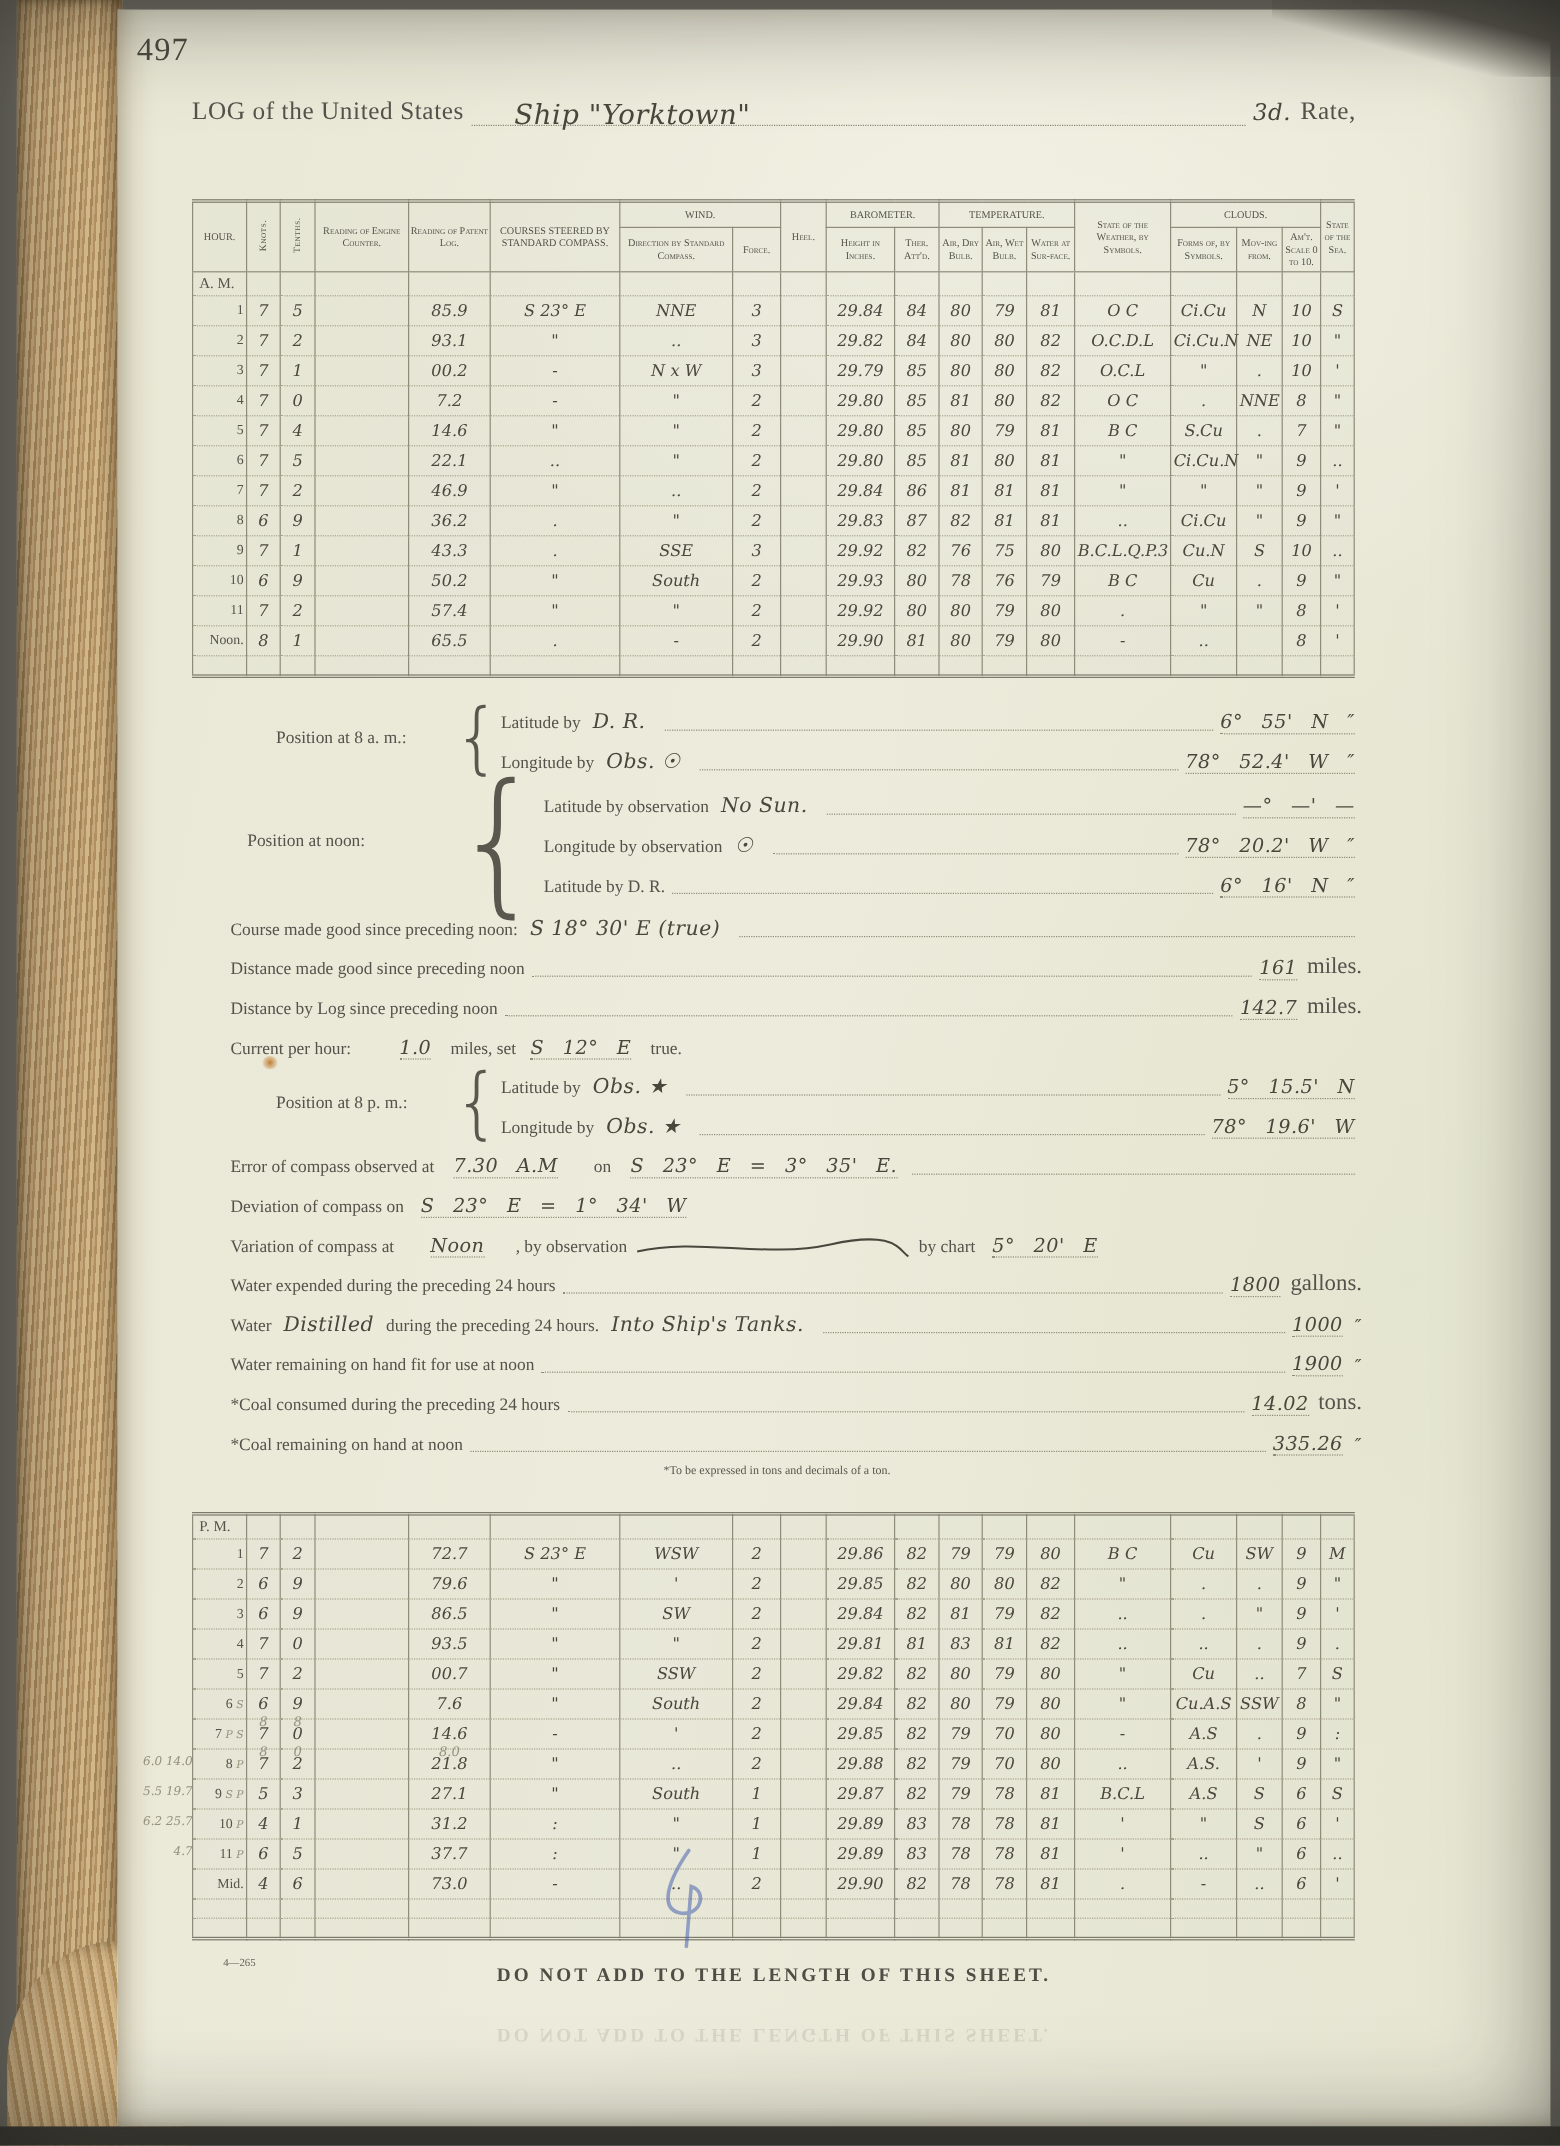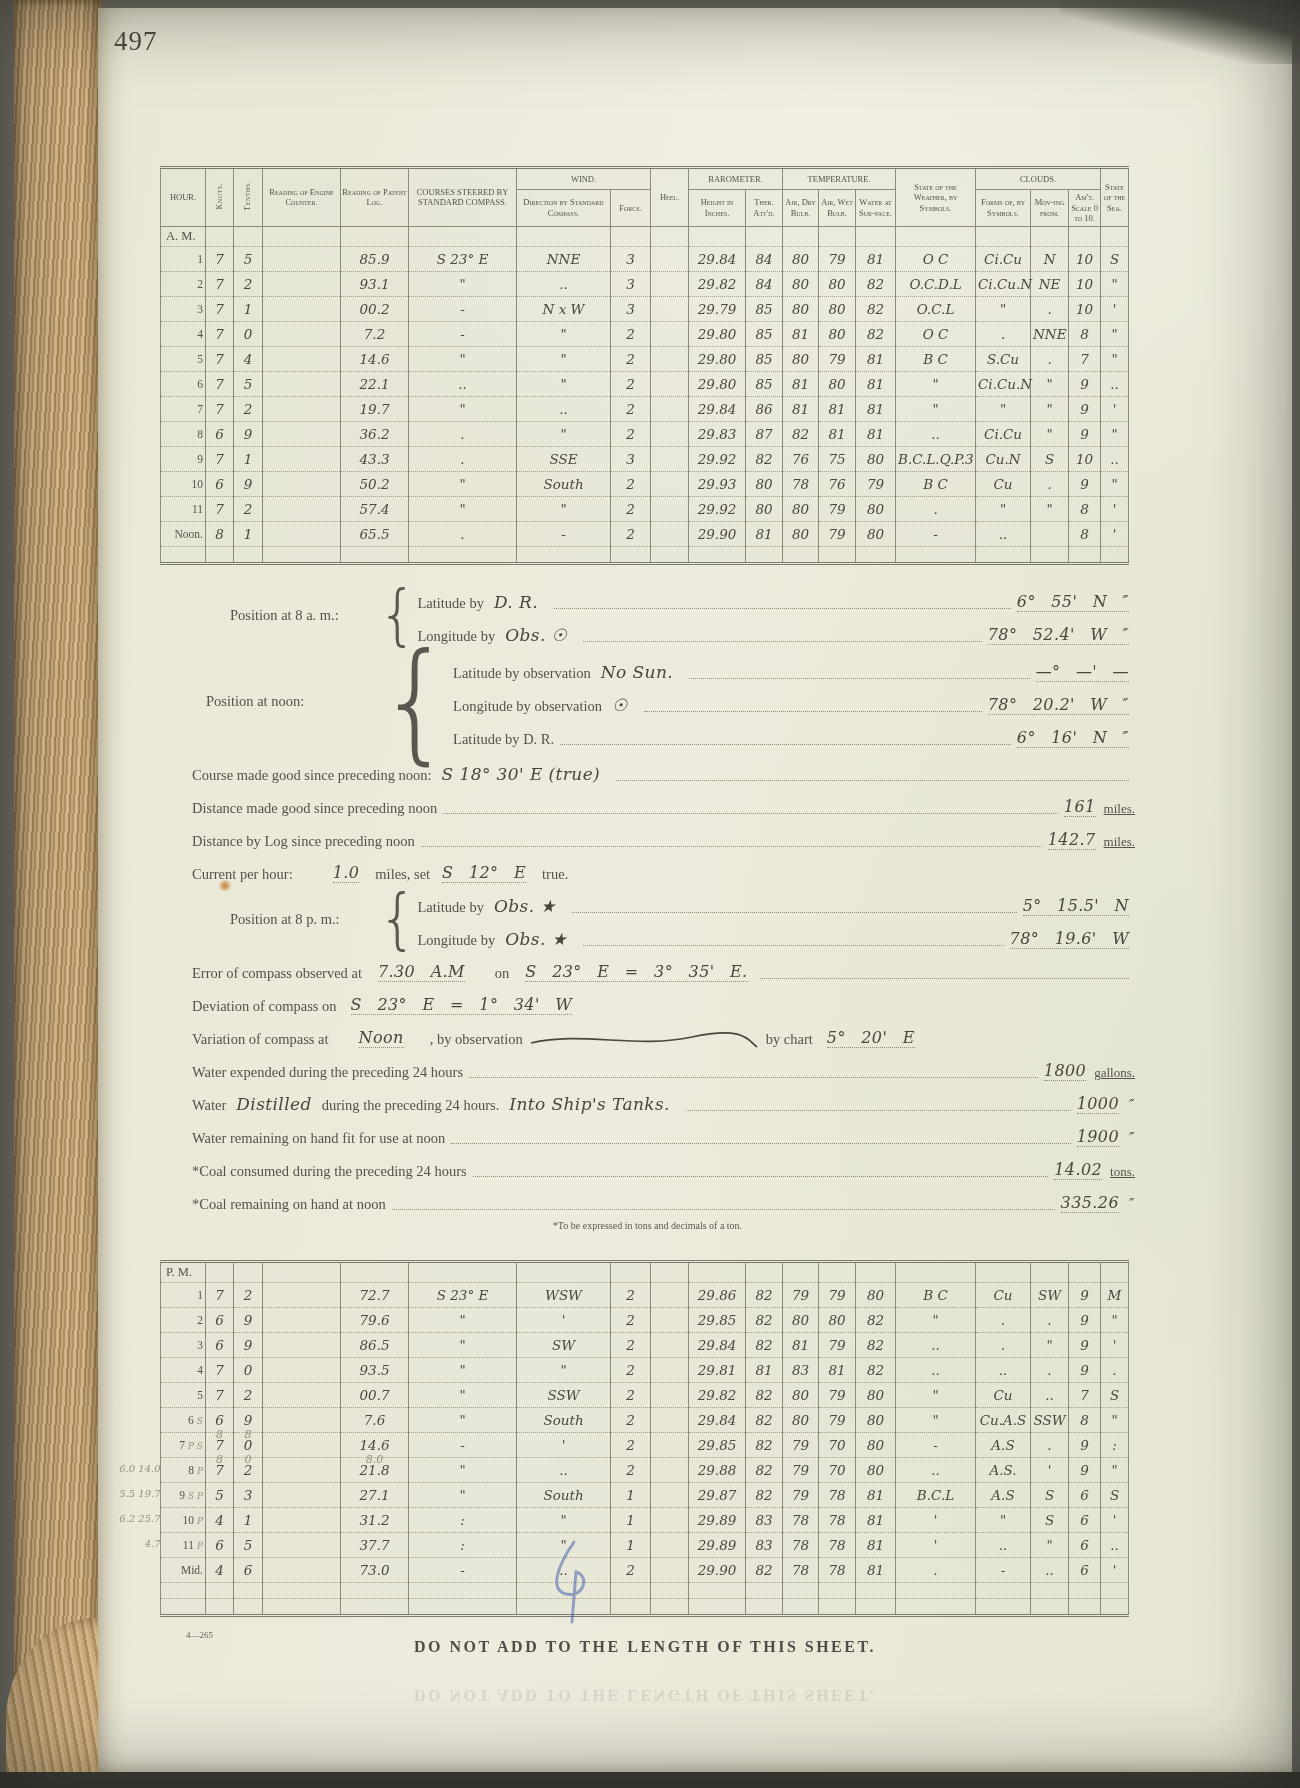--- a/index.html
+++ b/index.html
@@ -56,21 +56,21 @@
   .pre{font-size:9px;margin-left:3px;color:#97917e;}
   .mnote{position:absolute;right:101%;top:5px;font-size:10px;white-space:nowrap;}
   .sub{position:absolute;left:50%;transform:translateX(-50%);bottom:-9px;font-size:11px;z-index:3;}
 
   .middle{position:absolute;left:62px;top:574px;width:975px;}
   .mline{height:33px;display:flex;align-items:flex-end;padding-bottom:3px;box-sizing:border-box;}
   .mline .lbl{font-size:14.5px;white-space:nowrap;}
   .mline .val{font-size:17px;margin:0 10px;white-space:nowrap;}
   .leader{flex:1;border-bottom:1px dotted #8f8c78;margin:0 6px 3px 6px;min-width:20px;}
   .res{font-size:16px;word-spacing:10px;border-bottom:1px dotted #8f8c78;white-space:nowrap;margin-right:6px;}
-  .unit{font-size:13px;margin-left:2px;white-space:nowrap;text-decoration:underline;}
+  .unit{font-size:19px;margin-left:2px;white-space:nowrap;}
   .unit-hw{font-size:15px;margin-left:4px;}
   .pgroup{display:flex;align-items:center;}
   .plabel{width:218px;box-sizing:border-box;padding-left:70px;font-size:14.5px;}
   .plabel.noonlbl{padding-left:46px;}
   .brace{font-family:"DejaVu Sans",sans-serif;font-weight:100;color:#5a584e;line-height:.9;}
   .brace.b2{font-size:62px;transform:scaleY(1.05);}
   .brace.b4{font-size:118px;transform:scaleY(1.1);}
   .plines{flex:1;}
   .indent1{padding-left:32px;}
   .footnote{text-align:center;font-size:10px;color:#5a584e;margin-top:4px;}
@@ -88,20 +88,28 @@
 </head>
 <body>
 
 <div class="photo">
   <div class="book-pages"></div>
   <div class="book-bulge"></div>
 
   <div class="page">
     <div class="page-number pr">497</div>
 
+    <div class="title-row">
+      <span class="pr t-lg">LOG of the United States</span>
+      <span class="title-fill">
+        <span class="hw ship-name">Ship "Yorktown"</span>
+      </span>
+      <span class="hw rate-val">3d.</span>
+      <span class="pr t-lg">Rate,</span>
+    </div>
 
 
     <table class="log" id="am-table">
       <colgroup>
           <col style="width: 45px;">
           <col style="width: 28px;">
           <col style="width: 29px;">
           <col style="width: 78px;">
           <col style="width: 68px;">
           <col style="width: 108px;">
@@ -294,21 +302,21 @@
             <td class="chw"><span>Ci.Cu.N</span></td>
             <td class="chw"><span>"</span></td>
             <td class="chw"><span>9</span></td>
             <td class="chw"><span>..</span></td>
           </tr>
           <tr>
             <td class="c0"><span>7</span></td>
             <td class="chw"><span>7</span></td>
             <td class="chw"><span>2</span></td>
             <td class="chw"></td>
-            <td class="chw"><span>19.7</span></td>
+            <td class="chw"><span>46.9</span></td>
             <td class="chw"><span>"</span></td>
             <td class="chw"><span>..</span></td>
             <td class="chw"><span>2</span></td>
             <td class="chw"></td>
             <td class="chw"><span>29.84</span></td>
             <td class="chw"><span>86</span></td>
             <td class="chw"><span>81</span></td>
             <td class="chw"><span>81</span></td>
             <td class="chw"><span>81</span></td>
             <td class="chw"><span>"</span></td>

